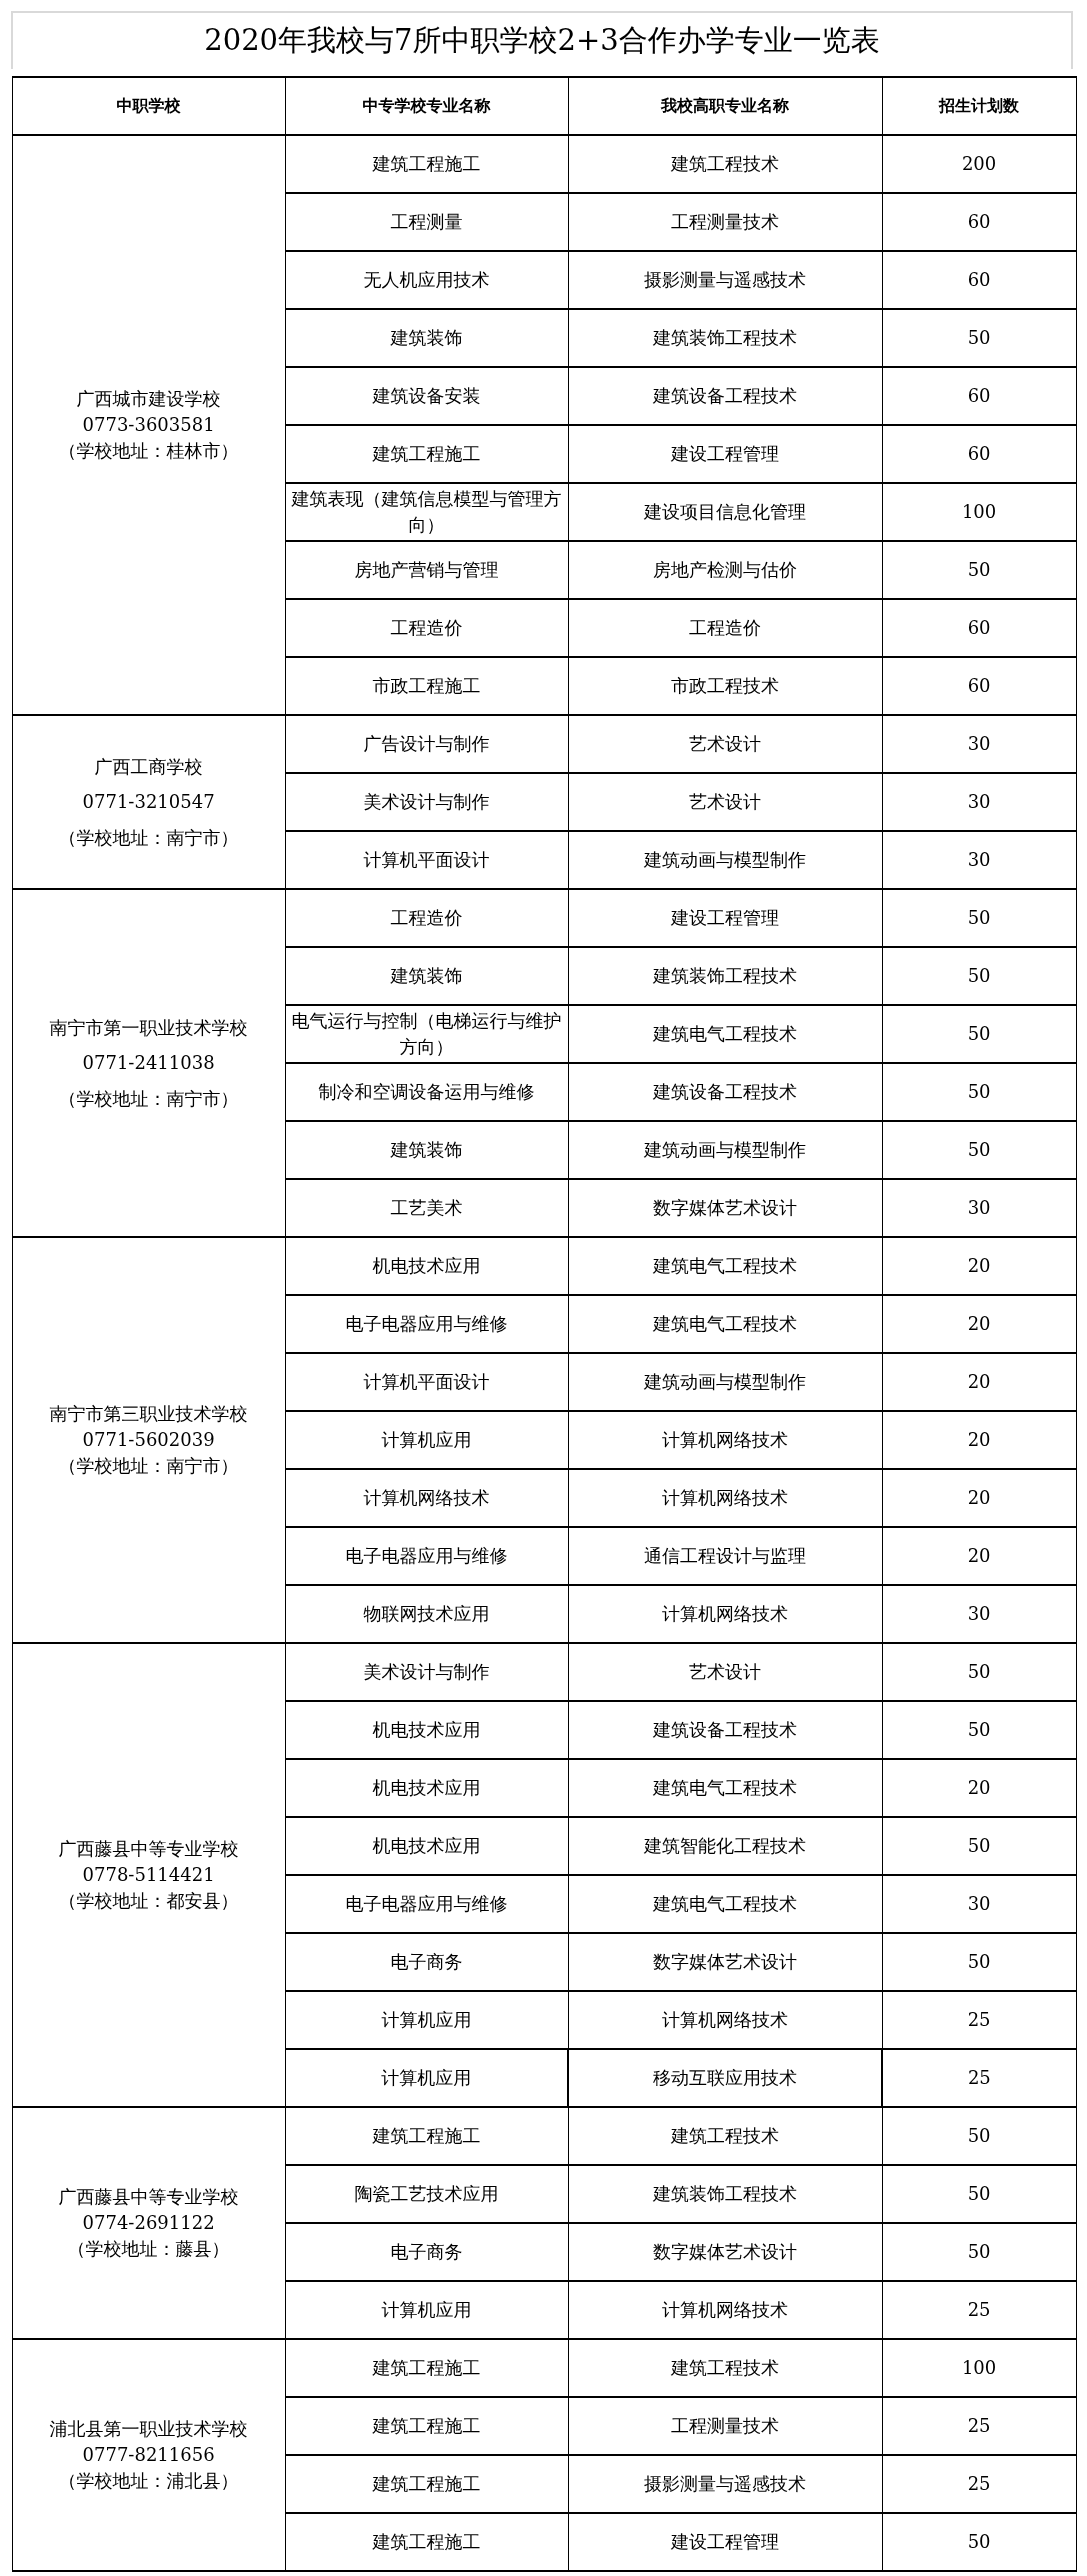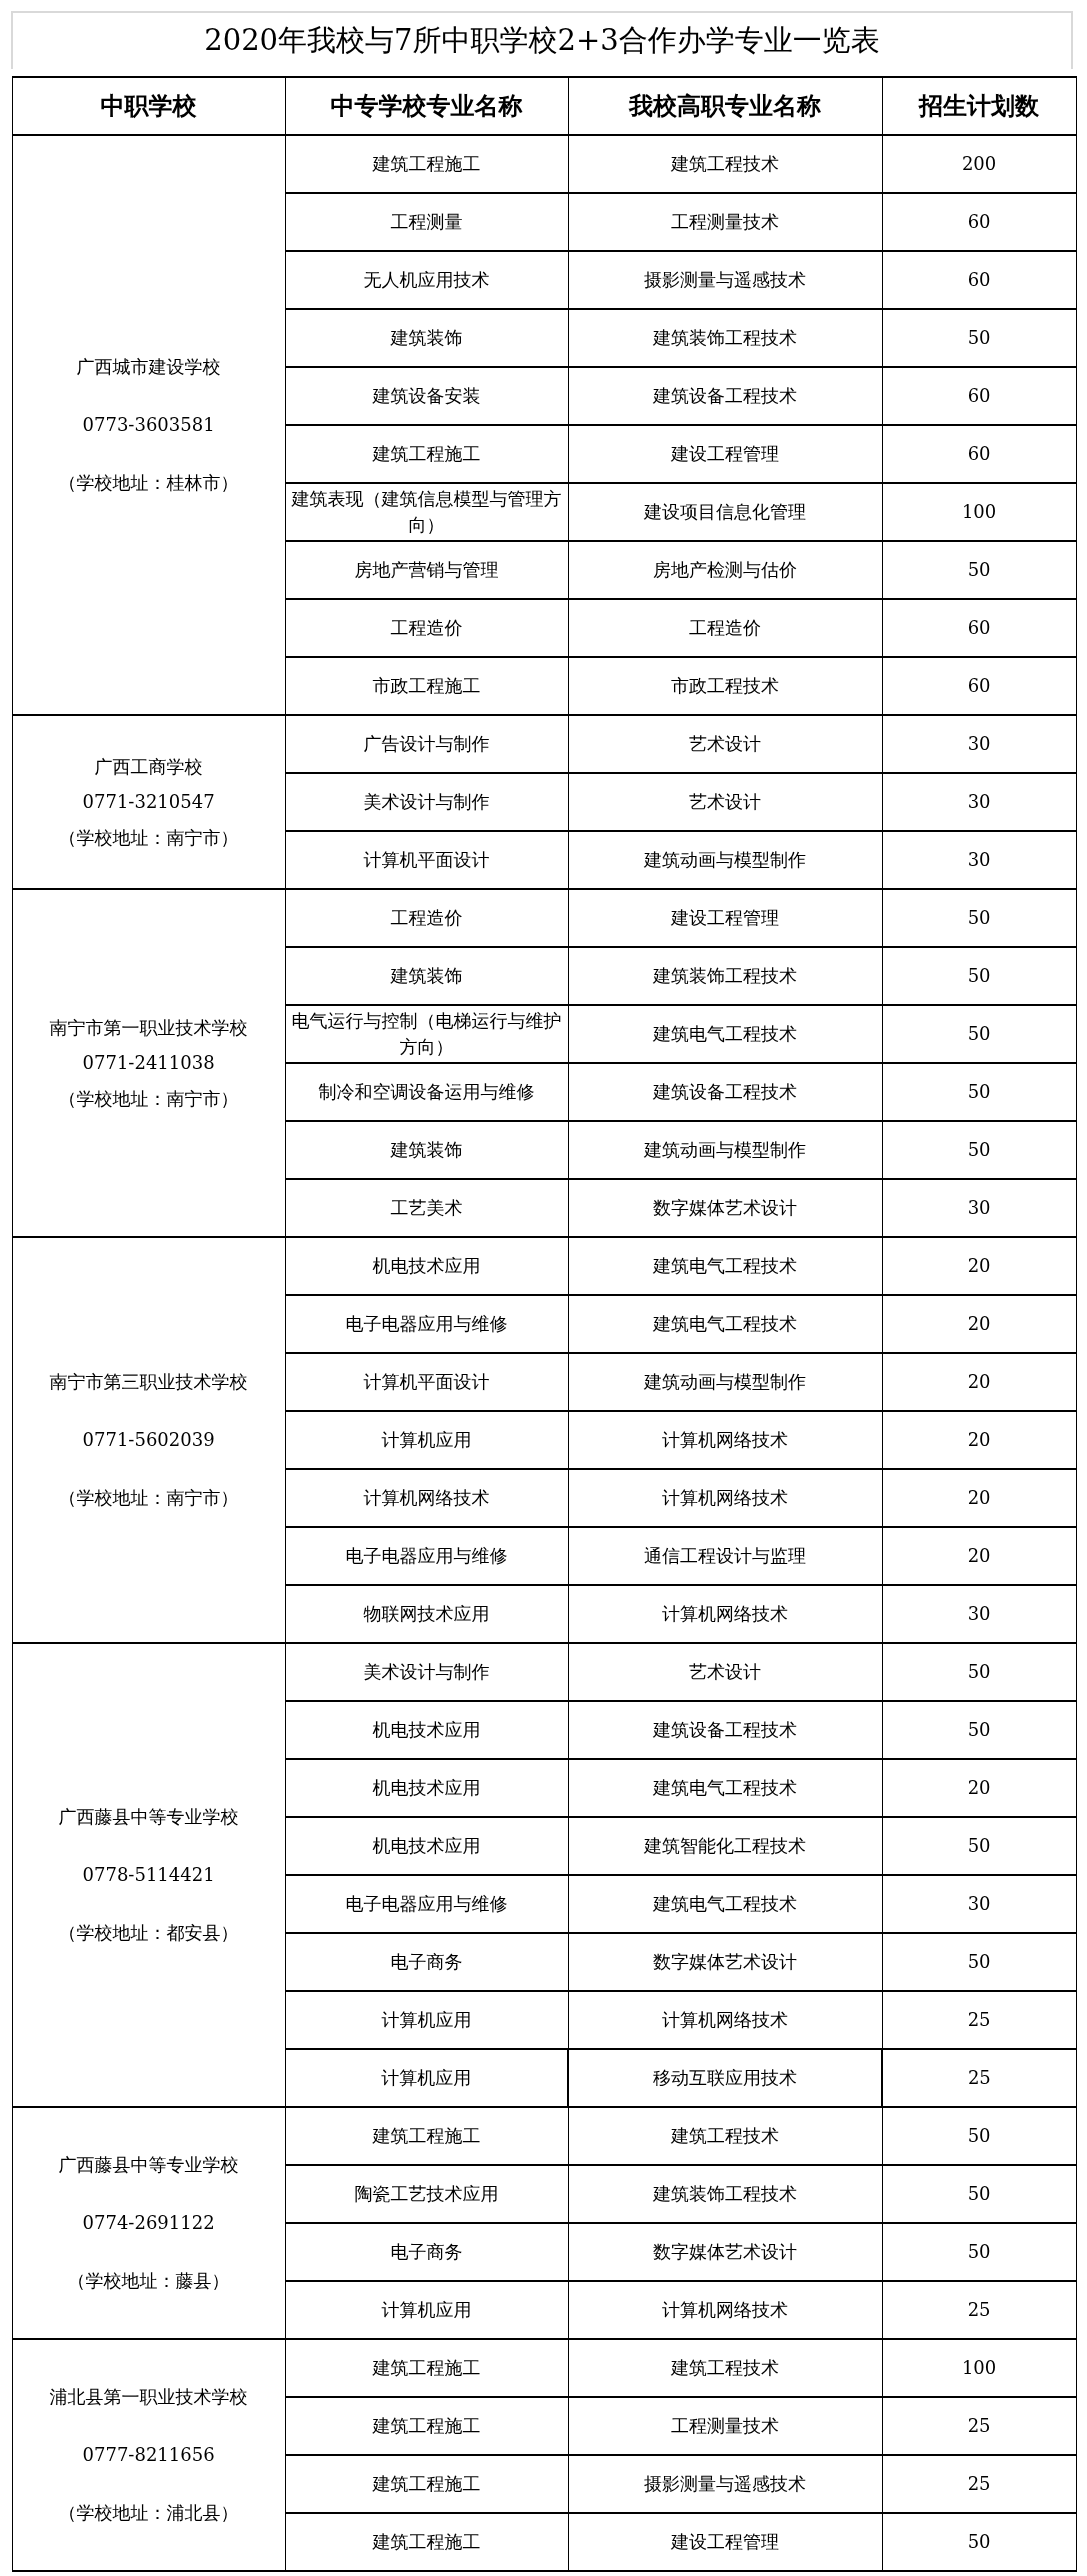--- a/index.html
+++ b/index.html
@@ -10,25 +10,25 @@
                display: flex; align-items: center; justify-content: center; box-sizing: border-box; }
   .title-text { font-size: 29px; letter-spacing: 0px; font-family: "DejaVu Serif", "Liberation Serif", serif; }
   table.grid { position: absolute; left: 11.6px; top: 76px; border-collapse: collapse; table-layout: fixed; width: 1065px; }
   table.grid col.c1 { width: 273px; }
   table.grid col.c2 { width: 283px; }
   table.grid col.c3 { width: 314px; }
   table.grid col.c4 { width: 194px; }
   table.grid th, table.grid td { border-left: 1.4px solid #000; border-right: 1.4px solid #000;
                                  border-top: 2.2px solid #000; border-bottom: 2.2px solid #000;
                                  text-align: center; vertical-align: middle; padding: 0 2.9px; box-sizing: border-box; }
-  table.grid th { height: 58px; font-size: 24px; font-weight: bold; }
+  table.grid th { height: 58px; font-size: 16px; font-weight: bold; }
   table.grid td { height: 58px; font-size: 18px; font-weight: normal; line-height: 26px; }
   table.grid td.school { vertical-align: middle; }
   .school-line { display: block; }
-  .school-wide .school-line { margin: 32px 0; }
+  .school-wide .school-line { margin: 0 0; }
   .school-tight .school-line { margin: 8px; line-height: 27.5px; }
   td.highlight { border: 2.9px solid #000 !important; }
   .num { font-size: 18px; }
 </style>
 </head>
 <body>
 
 <div class="title-box">
   <span class="title-text">2020年我校与7所中职学校2+3合作办学专业一览表</span>
 </div>

